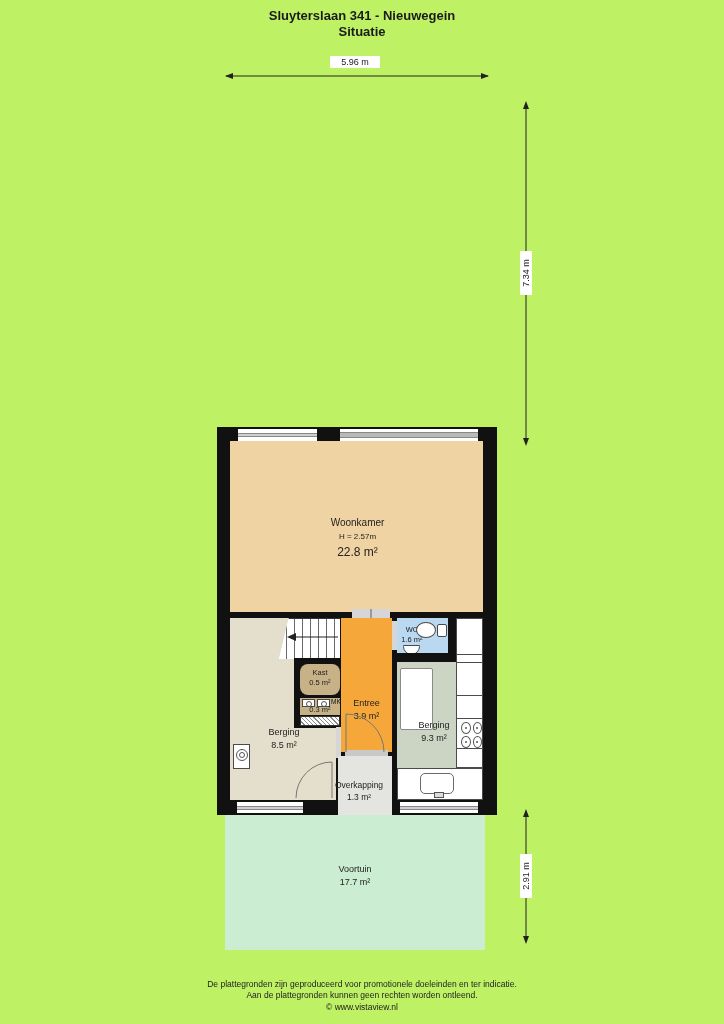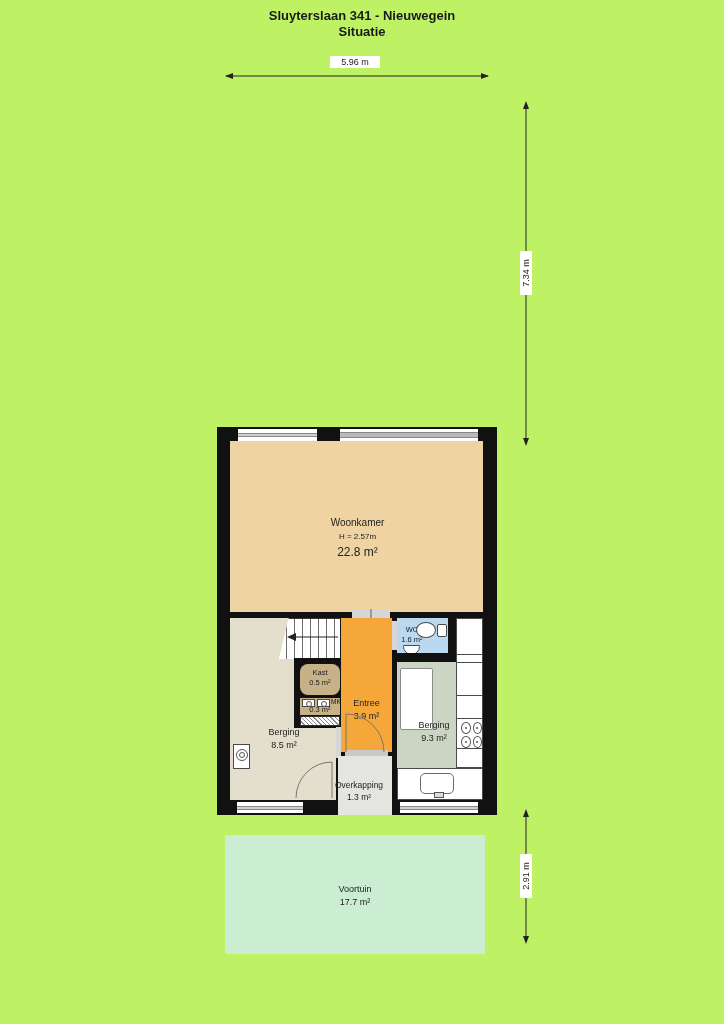--- a/index.html
+++ b/index.html
@@ -194,28 +194,33 @@
   <div class="abs window thin" style="left:400px;top:802px;width:78px;height:11px;">
       <div class="glass"></div>
     </div>
 
   <svg class="abs" style="left:0;top:0;pointer-events:none;" width="724" height="1024">
     <path d="M346,752 L346,714 A38,38 0 0 1 384,752" fill="none" stroke="#777" stroke-width="1"></path>
     <path d="M332,798 L332,762 A36,36 0 0 0 296,798" fill="none" stroke="#777" stroke-width="1"></path>
     <line x1="371" y1="609" x2="371" y2="618" stroke="#9a9a9a" stroke-width="2"></line>
   </svg>
 
-  <div class="abs garden" style="left:225px;top:815px;width:260px;height:119px;align-items:flex-start;margin-top:20px;">
+  <div class="abs garden" style="left:225px;top:815px;width:260px;height:135px;align-items:flex-start;">
     <div class="room-label" style="margin-top:48px;">
       <span class="nm">Voortuin</span>
       <span class="ar">17.7 m²</span>
     </div>
   </div>
 
   <svg class="abs" style="left:516px;top:808px;" width="20" height="137">
     <line x1="10" y1="8" x2="10" y2="130" stroke="#222" stroke-width="1"></line>
     <path d="M7,9 L10,1 L13,9 z" fill="#222"></path>
     <path d="M7,128 L10,136 L13,128 z" fill="#222"></path>
   </svg>
   <div class="abs dim-label rot" style="left:504px;top:870px;width:44px;height:12px;">2.91 m</div>
 
+  <div class="abs footer">
+    <div>De plattegronden zijn geproduceerd voor promotionele doeleinden en ter indicatie.</div>
+    <div>Aan de plattegronden kunnen geen rechten worden ontleend.</div>
+    <div>© www.vistaview.nl</div>
+  </div>
 
 </div>
 
 </body></html>

